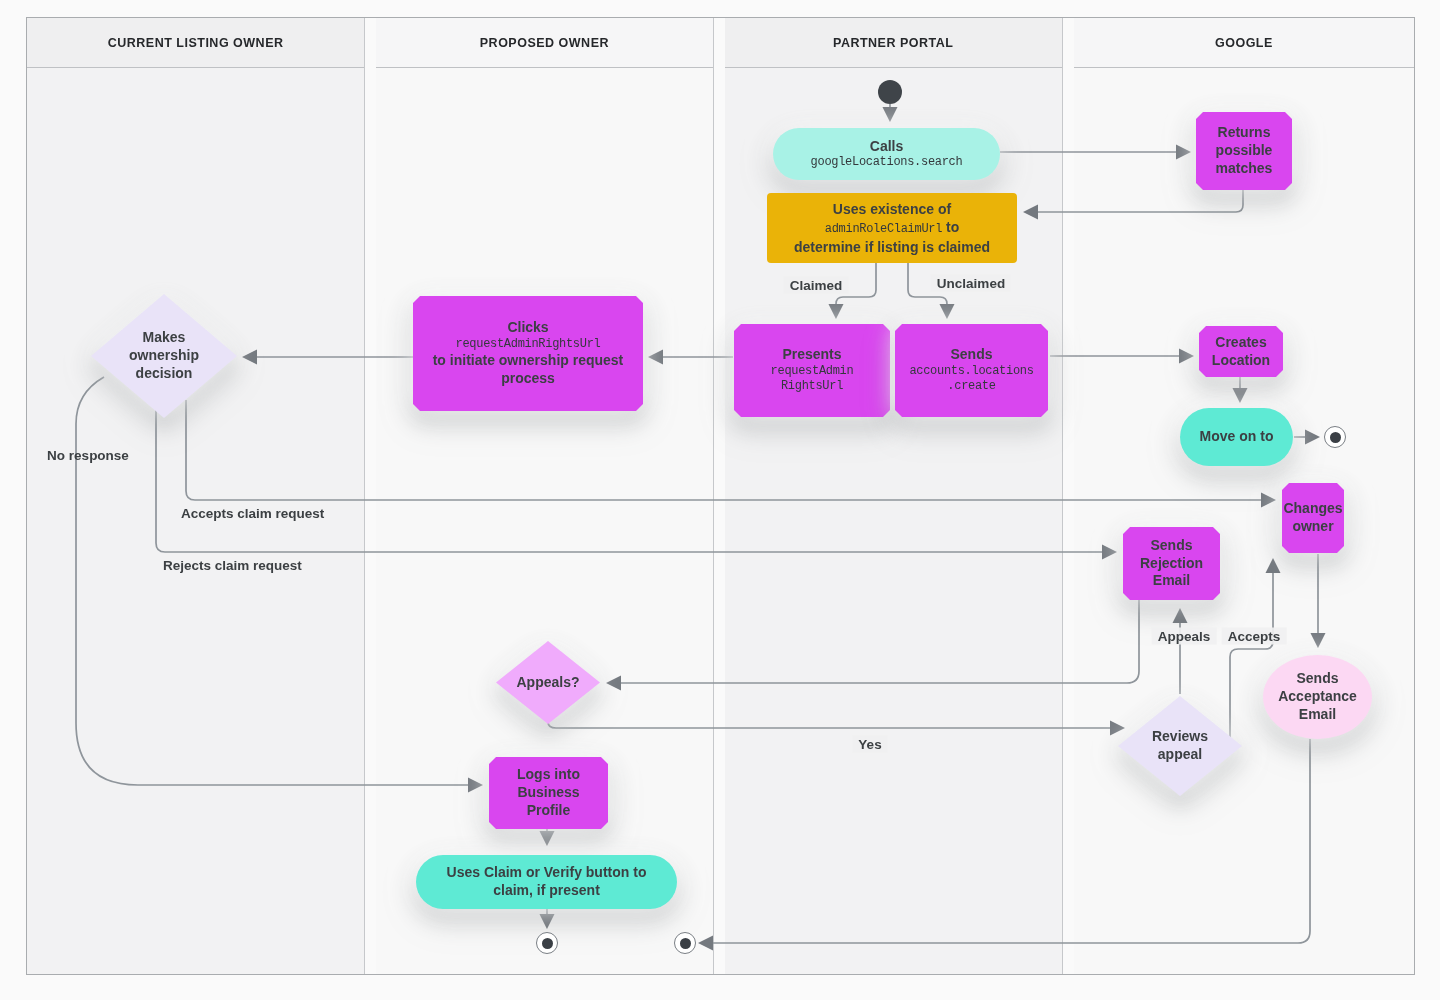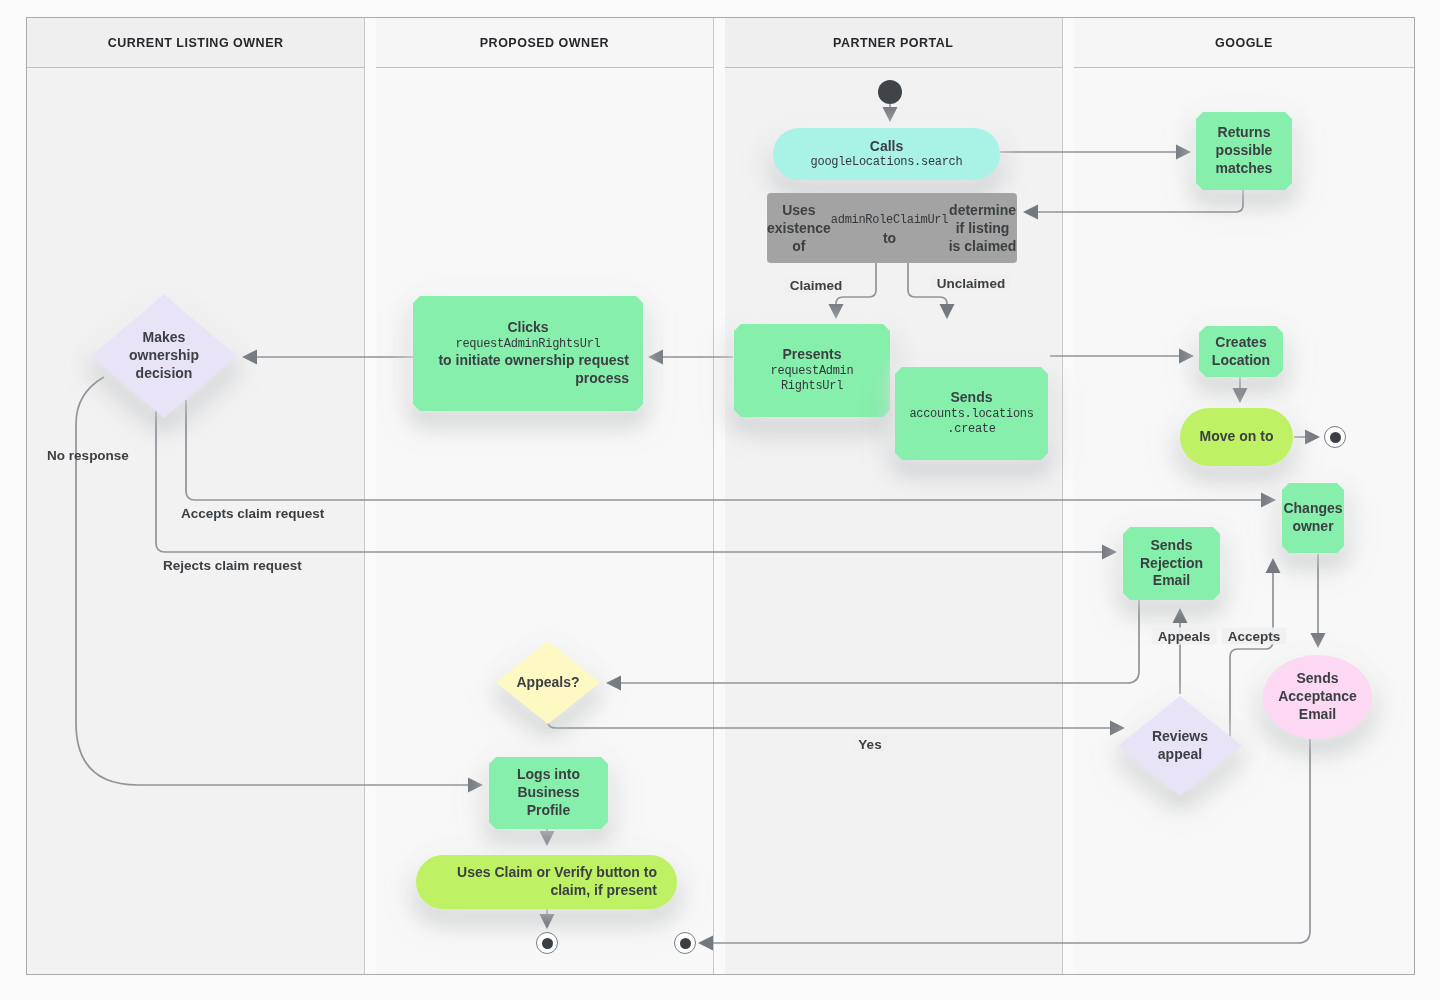--- a/index.html
+++ b/index.html
@@ -30,32 +30,32 @@
   .nshadow {
     position:absolute;
     filter: drop-shadow(0 0 13px rgba(255,255,255,.95)) drop-shadow(0 10px 9px rgba(73,78,84,.28));
   }
   .shape {
     width:100%; height:100%; box-sizing:border-box;
     display:flex; flex-direction:column; align-items:center; justify-content:center;
     text-align:center; font-weight:700; font-size:14px; line-height:1.27;
   }
   .wbox {
-    background:#86efac;
+    background:#d946ef;
     clip-path: polygon(7px 0, calc(100% - 7px) 0, 100% 7px, 100% calc(100% - 7px),
                        calc(100% - 7px) 100%, 7px 100%, 0 calc(100% - 7px), 0 7px);
   }
-  .pill    { background:#bef264; border-radius:999px;text-align:right; }
+  .pill    { background:#5eead4; border-radius:999px; }
   .pill-teal { background:#a8f2e6; border-radius:999px; }
   .ellipse { background:#fcd8f3; border-radius:50%; }
   .diamond { background:#e9e3f8; clip-path: polygon(50% 0, 100% 50%, 50% 100%, 0 50%); }
-  .diamond.white { background:#fef9c3; }
+  .diamond.white { background:#f0abfc; }
   .flatbox {
-    position:absolute; background:#a3a3a3; border-radius:4px; box-sizing:border-box;
-    display:flex; align-items:center; justify-content:center;
+    position:absolute; background:#eab308; border-radius:4px; box-sizing:border-box;
+    display:flex; flex-direction:column; align-items:center; justify-content:center;
     text-align:center; font-weight:700; font-size:14px; line-height:1.3;
   }
   .code { font-family:"Liberation Mono", monospace; font-weight:400; font-size:12px; letter-spacing:-.3px; color:#34383c; }
 
   .startnode { position:absolute; width:24px; height:24px; border-radius:50%; background:#3f4449; }
   .endnode {
     position:absolute; width:22px; height:22px; border-radius:50%;
     background:#ffffff; border:1.5px solid #7a7f85; box-sizing:border-box;
     display:flex; align-items:center; justify-content:center;
   }
@@ -140,30 +140,30 @@
   </div>
 
   <div class="nshadow" style="left:734px; top:324px; width:156px; height:93px;">
     <div class="shape wbox">
       <div>Presents</div>
       <div class="code">requestAdmin</div>
       <div class="code">RightsUrl</div>
     </div>
   </div>
 
-  <div class="nshadow" style="left:895px; top:324px; width:153px; height:93px;margin-top:43px;">
+  <div class="nshadow" style="left:895px; top:324px; width:153px; height:93px;">
     <div class="shape wbox">
       <div>Sends</div>
       <div class="code">accounts.locations</div>
       <div class="code">.create</div>
     </div>
   </div>
 
   <div class="nshadow" style="left:413px; top:296px; width:230px; height:115px;">
-    <div class="shape wbox" style="padding:6px 14px;text-align:right;">
+    <div class="shape wbox" style="padding:6px 14px;">
       <div>Clicks</div>
       <div class="code">requestAdminRightsUrl</div>
       <div>to initiate ownership request process</div>
     </div>
   </div>
 
   <div class="nshadow" style="left:91px; top:294px; width:146px; height:124px;">
     <div class="shape diamond" style="padding:0 24px;">
       <div>Makes ownership decision</div>
     </div>

